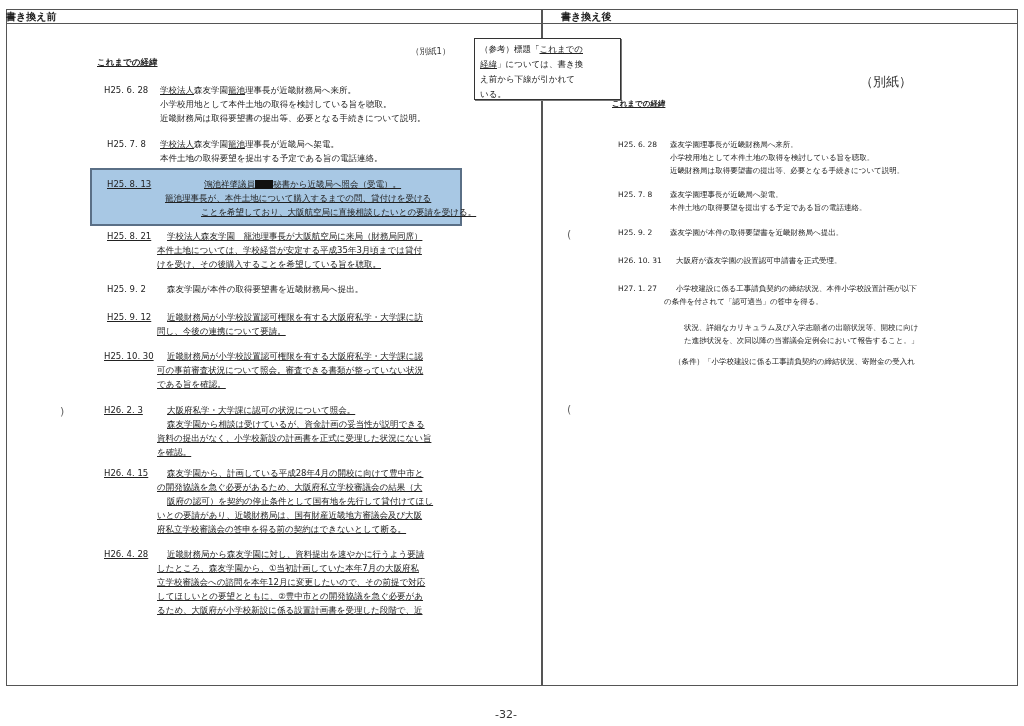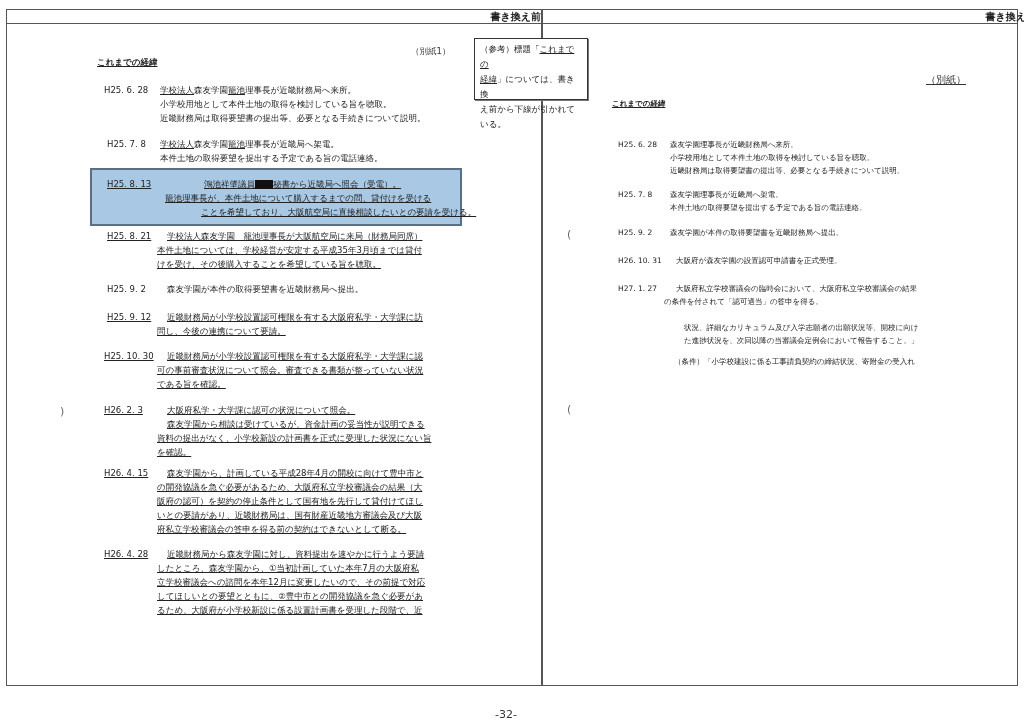--- a/index.html
+++ b/index.html
@@ -10,21 +10,21 @@
   .frame {
     position:absolute; left:6px; top:9px; width:1012px; height:677px;
     border:1.5px solid #555; box-sizing:border-box;
   }
   .col-divider { position:absolute; left:541px; top:9px; width:1.5px; height:677px; background:#555; }
   .header-row {
     position:absolute; left:6px; top:9px; width:1012px; height:15px;
     border-bottom:1.5px solid #555; box-sizing:border-box;
   }
   .hdr {
-    position:absolute; top:9px; height:15px; line-height:15px; text-align:right;
+    position:absolute; top:9px; height:15px; line-height:15px; text-align:left;
     font-size:10px; font-weight:bold; color:#222;border-radius:6px;
   }
   .hdr.left { left:6px; width:535px; }
   .hdr.right { left:561px; width:475px; }
 
   .annex { position:absolute; font-size:8.5px; color:#333; }
   .title-u { position:absolute; font-size:8.5px; font-weight:bold; text-decoration:underline; color:#222; }
 
   .entry { position:absolute; font-size:8.5px; line-height:14px; color:#222; }
   .entry .date { position:absolute; left:0; top:0; white-space:nowrap; }
@@ -35,21 +35,21 @@
   .right-entry .date { position:absolute; left:0; top:0; white-space:nowrap; }
   .right-entry .body { position:absolute; white-space:nowrap; }
 
   .highlight {
     position:absolute; left:90px; top:168px; width:372px; height:58px;
     background:#a8c8e4; border:2px solid #5a6f86; box-sizing:border-box;
   }
   .redact { display:inline-block; width:18px; height:9px; background:#111; vertical-align:middle; }
 
   .note-box {
-    position:absolute; left:474px; top:38px; width:114px; height:62px;
+    position:absolute; left:474px; top:38px; width:147px; height:62px;
     border:1.5px solid #333; background:#fff; box-sizing:border-box;
     padding:3px 5px; font-size:8.5px; line-height:15px; color:#222;
     box-shadow:1px 1px 0 #777;
   }
   .page-num { position:absolute; left:495px; top:708px; font-size:11px; color:#333; }
   .paren-mark { position:absolute; font-size:11px; color:#666; }
 </style>
 </head>
 <body>
 
@@ -113,21 +113,21 @@
   <span class="body u" style="left:63px; top:0;">大阪府私学・大学課に認可の状況について照会。</span>
   <span class="body u" style="left:63px; top:14px;text-decoration:underline;">森友学園から相談は受けているが、資金計画の妥当性が説明できる</span>
   <span class="body u" style="left:53px; top:28px;">資料の提出がなく、小学校新設の計画書を正式に受理した状況にない旨</span>
   <span class="body u" style="left:53px; top:42px;">を確認。</span>
 </div>
 
 <div class="entry" style="left:104px; top:466px;">
   <span class="date u">H26. 4. 15</span>
   <span class="body u" style="left:63px; top:0;">森友学園から、計画している平成28年4月の開校に向けて豊中市と</span>
   <span class="body u" style="left:53px; top:14px;">の開発協議を急ぐ必要があるため、大阪府私立学校審議会の結果（大</span>
-  <span class="body u" style="left:53px; top:28px;">阪府の認可）を契約の停止条件として国有地を先行して貸付けてほし</span>
+  <span class="body u" style="left:63px; top:28px;">阪府の認可）を契約の停止条件として国有地を先行して貸付けてほし</span>
   <span class="body u" style="left:53px; top:42px;">いとの要請があり、近畿財務局は、国有財産近畿地方審議会及び大阪</span>
   <span class="body u" style="left:53px; top:56px;">府私立学校審議会の答申を得る前の契約はできないとして断る。</span>
 </div>
 
 <div class="entry" style="left:104px; top:547px;">
   <span class="date u">H26. 4. 28</span>
   <span class="body u" style="left:63px; top:0;">近畿財務局から森友学園に対し、資料提出を速やかに行うよう要請</span>
   <span class="body u" style="left:53px; top:14px;">したところ、森友学園から、①当初計画していた本年7月の大阪府私</span>
   <span class="body u" style="left:53px; top:28px;">立学校審議会への諮問を本年12月に変更したいので、その前提で対応</span>
   <span class="body u" style="left:53px; top:42px;">してほしいとの要望とともに、②豊中市との開発協議を急ぐ必要があ</span>
@@ -136,21 +136,21 @@
 
 <span class="paren-mark" style="left:60px; top:405px;">)</span>
 
 <div class="note-box">
   <div><span>（参考）標題「</span><span class="u">これまでの</span></div>
   <div><span class="u">経緯</span><span>」については、書き換</span></div>
   <div>え前から下線が引かれて</div>
   <div>いる。</div>
 </div>
 
-<div class="annex" style="left:926px; top:73px; font-size:10px;text-decoration:underline;">（別紙）</div>
+<div class="annex" style="left:860px; top:73px; font-size:13px;">（別紙）</div>
 <div class="title-u" style="left:612px; top:99px; font-size:7.5px;">これまでの経緯</div>
 
 <div class="right-entry" style="left:618px; top:138px;">
   <span class="date">H25. 6. 28</span>
   <span class="body" style="left:52px; top:0;">森友学園理事長が近畿財務局へ来所。</span>
   <span class="body" style="left:52px; top:13px;">小学校用地として本件土地の取得を検討している旨を聴取。</span>
   <span class="body" style="left:52px; top:26px;">近畿財務局は取得要望書の提出等、必要となる手続きについて説明。</span>
 </div>
 
 <div class="right-entry" style="left:618px; top:188px;">
@@ -164,21 +164,21 @@
   <span class="body" style="left:52px; top:0;">森友学園が本件の取得要望書を近畿財務局へ提出。</span>
 </div>
 
 <div class="right-entry" style="left:618px; top:254px;">
   <span class="date">H26. 10. 31</span>
   <span class="body" style="left:58px; top:0;">大阪府が森友学園の設置認可申請書を正式受理。</span>
 </div>
 
 <div class="right-entry" style="left:618px; top:282px;">
   <span class="date">H27. 1. 27</span>
-  <span class="body" style="left:58px; top:0;">大阪府私立学校審議会の臨時会において、大阪府私立学校審議会の結果</span>
+  <span class="body" style="left:58px; top:0;">小学校建設に係る工事請負契約の締結状況、本件小学校設置計画が以下</span>
   <span class="body" style="left:46px; top:13px;">の条件を付されて「認可適当」の答申を得る。</span>
   <span class="body" style="left:56px; top:26px;margin-top:47px;">（条件）「小学校建設に係る工事請負契約の締結状況、寄附金の受入れ</span>
   <span class="body" style="left:66px; top:39px;">状況、詳細なカリキュラム及び入学志願者の出願状況等、開校に向け</span>
   <span class="body" style="left:66px; top:52px;">た進捗状況を、次回以降の当審議会定例会において報告すること。」</span>
 </div>
 
 <span class="paren-mark" style="left:567px; top:228px;">(</span>
 <span class="paren-mark" style="left:567px; top:403px;">(</span>
 
 <div class="page-num">-32-</div>

